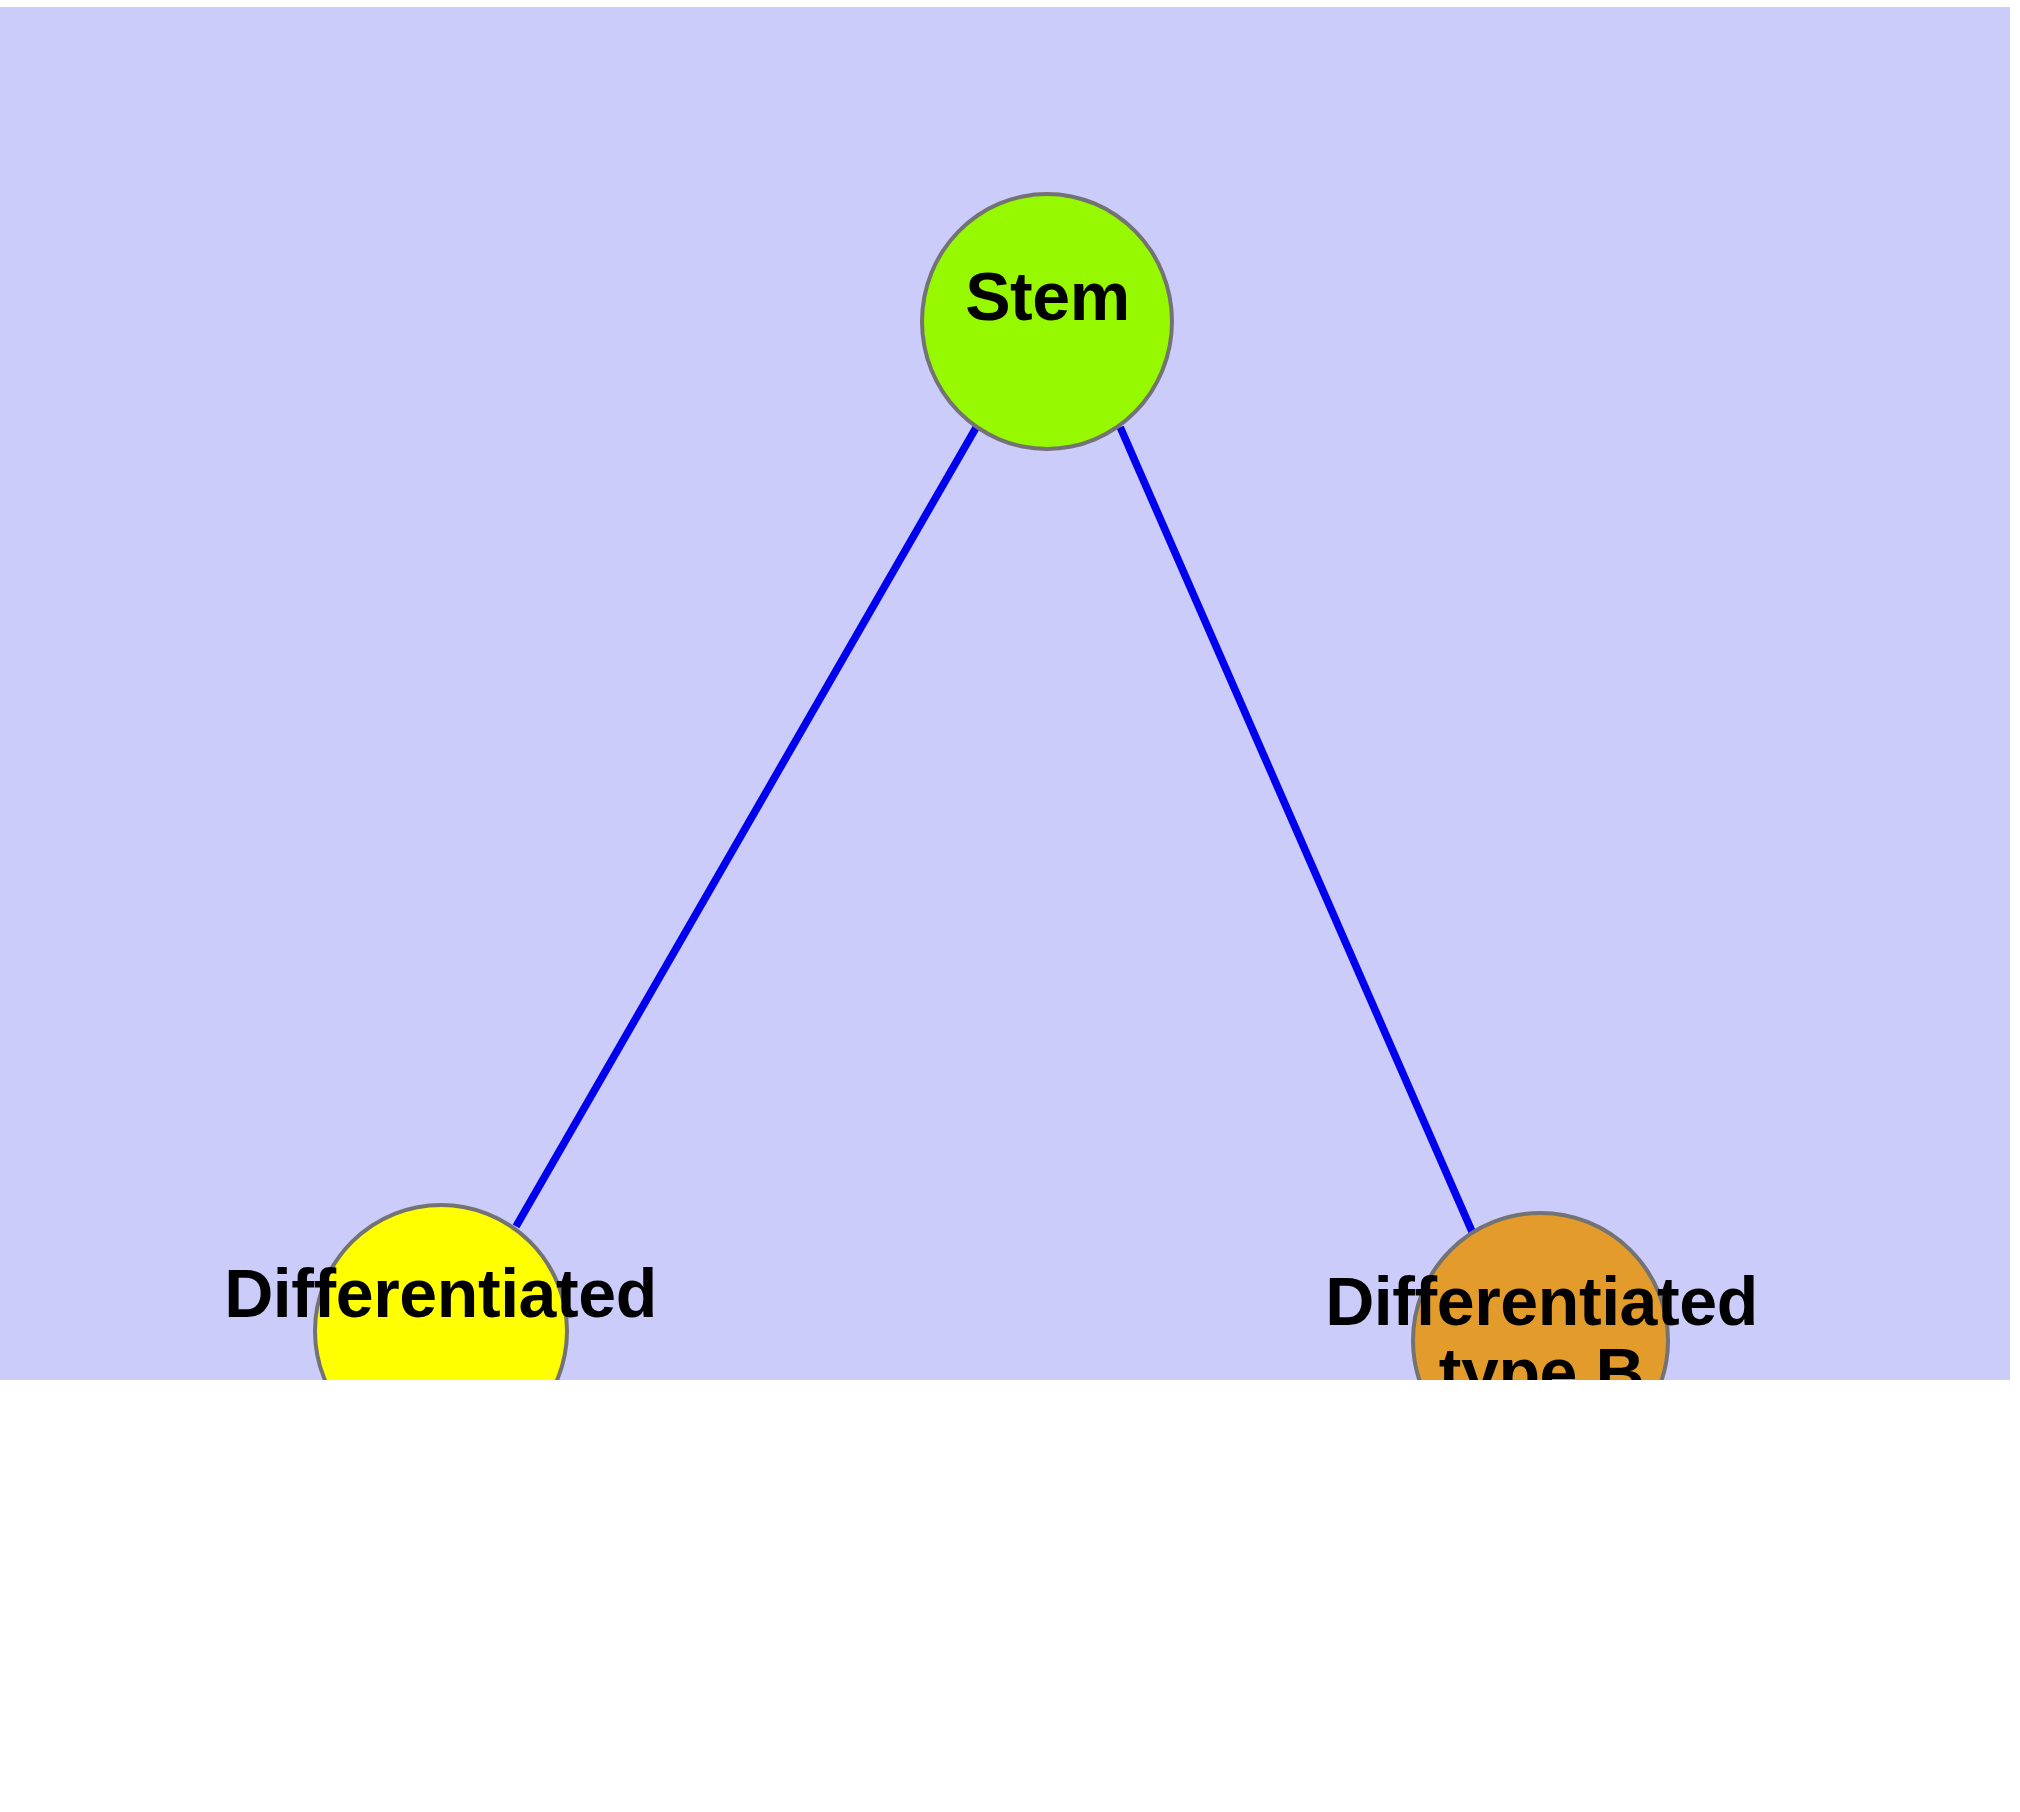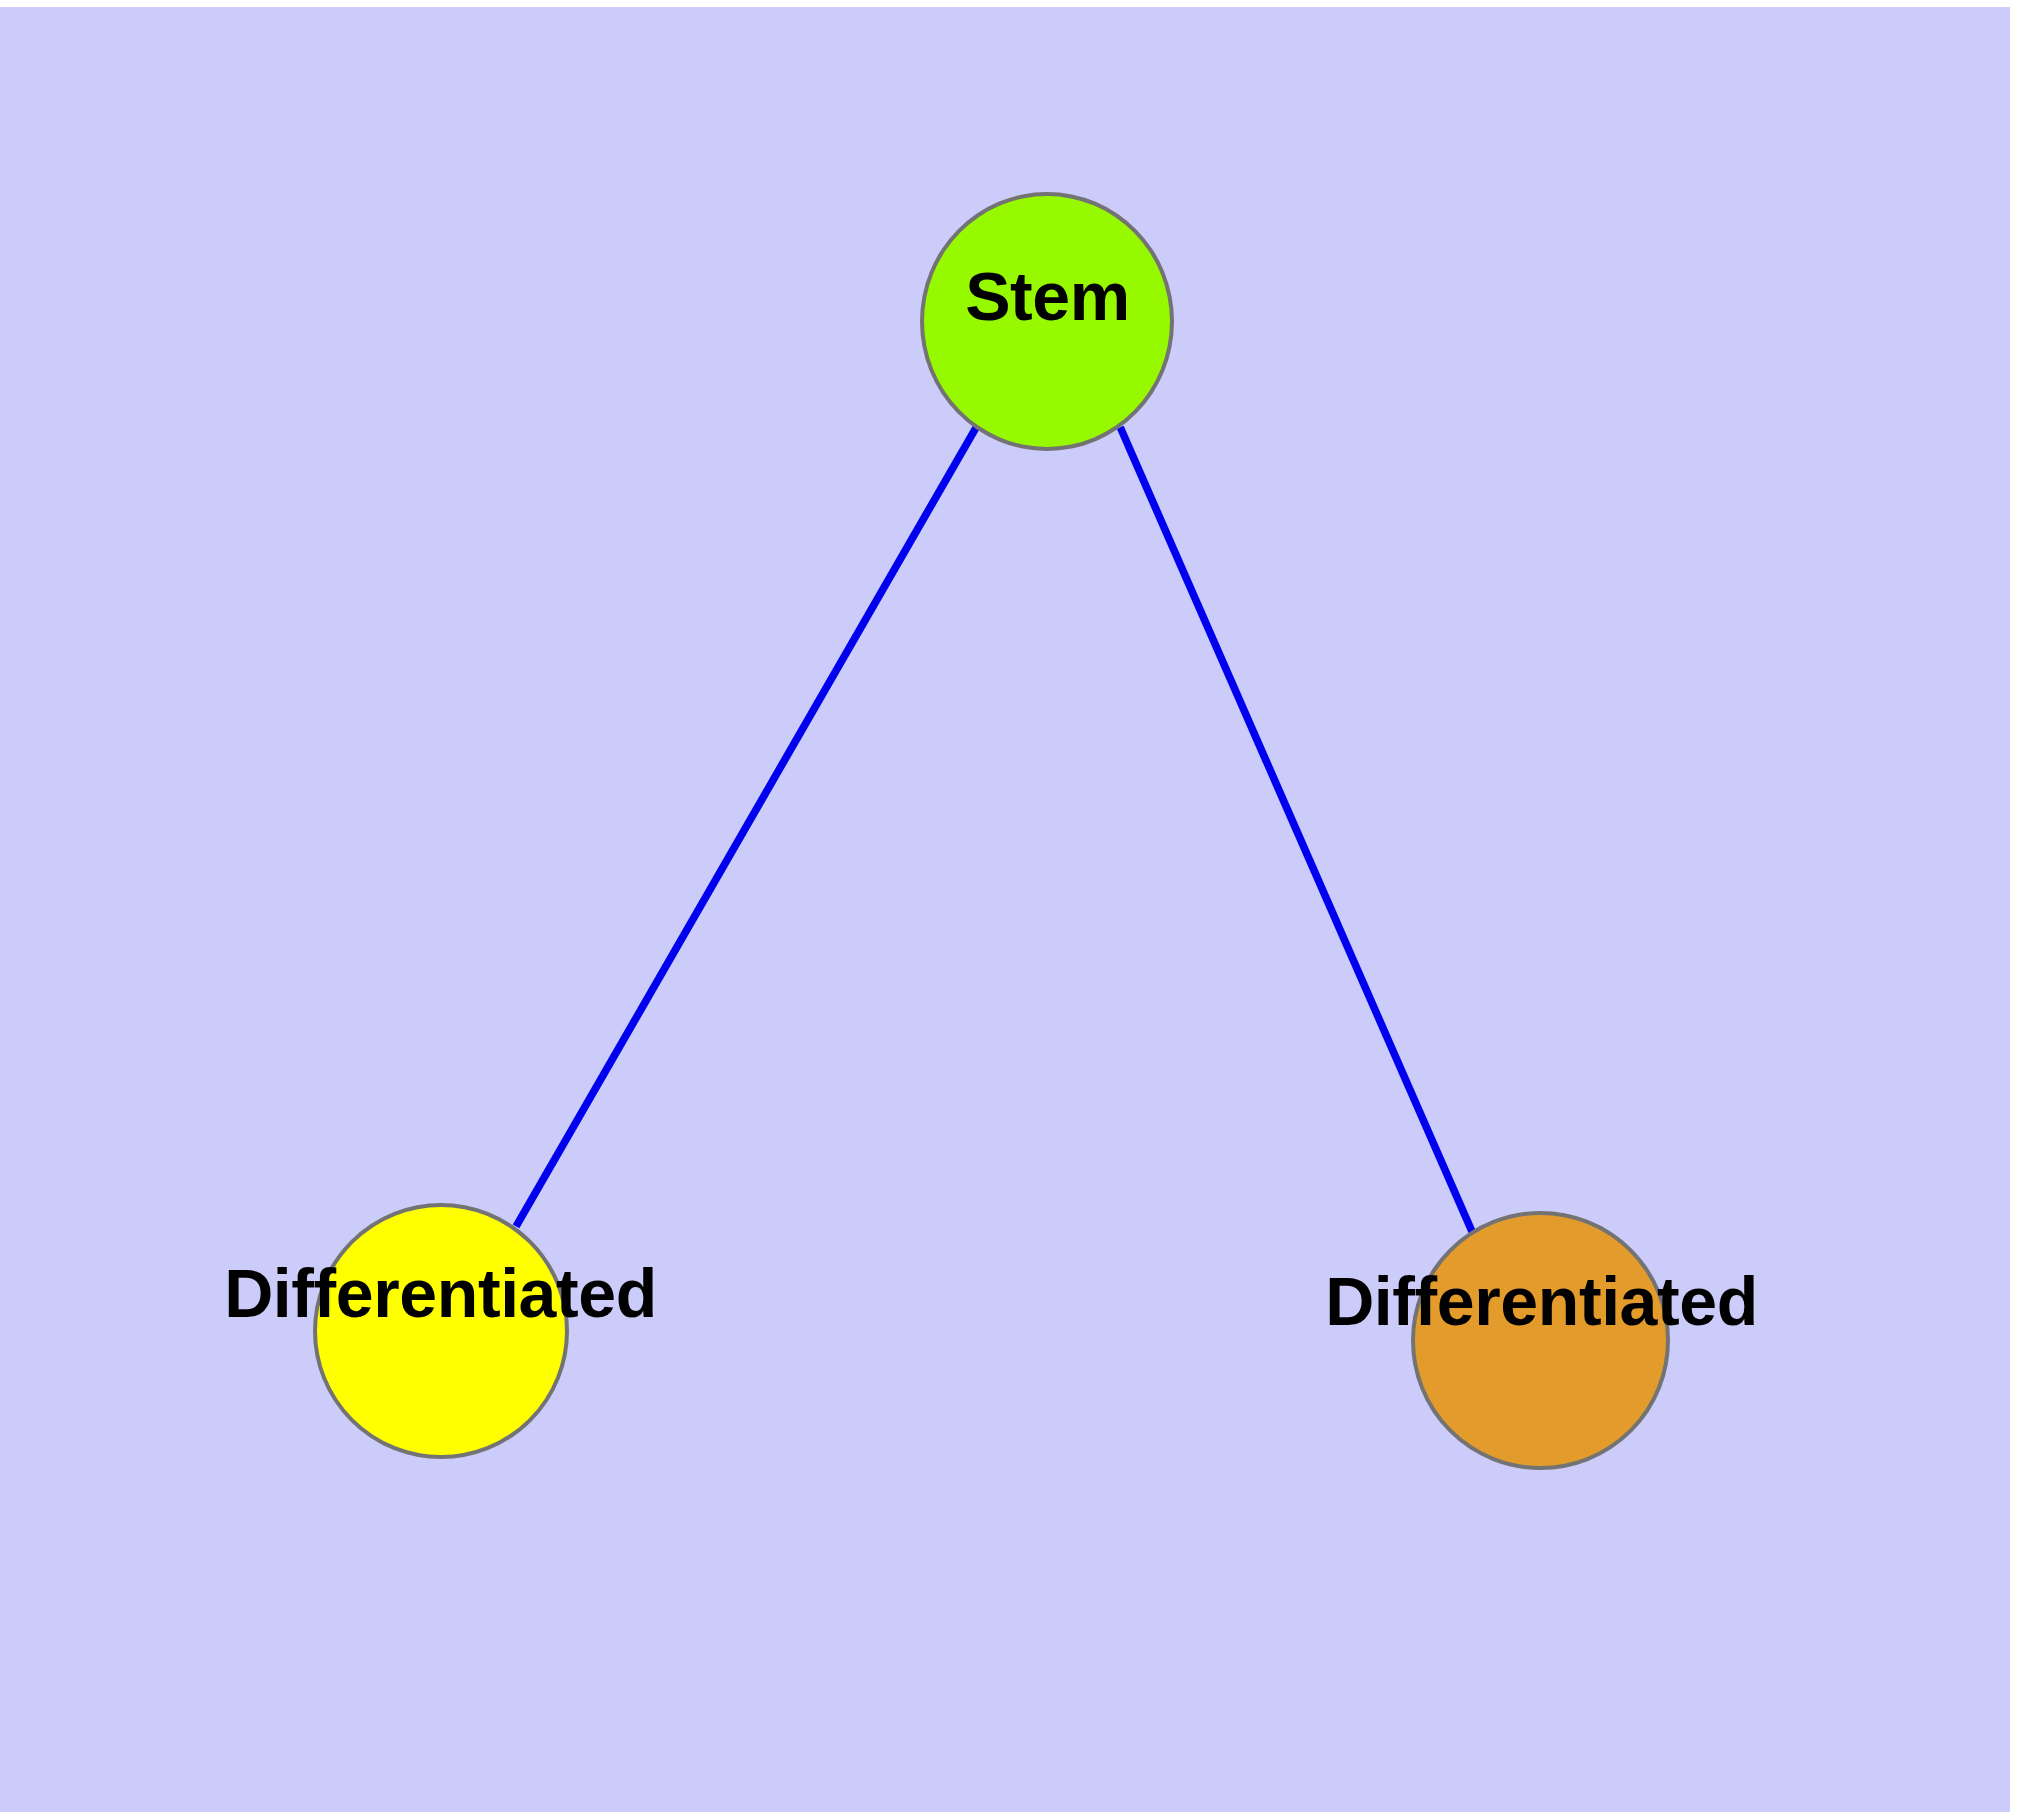--- a/index.html
+++ b/index.html
@@ -4,21 +4,21 @@
 <title>Cell Differentiation Graph</title>
 <style>
   html, body {
     margin: 0;
     padding: 0;
     background: #ffffff;
   }
   #canvas {
     position: relative;
     width: 2021px;
-    height: 1812px;
+    height: 1380px;
     background: #ffffff;
     overflow: hidden;
     font-family: "Liberation Sans", sans-serif;
   }
   #plot-area {
     position: absolute;
     left: 0px;
     top: 6.8px;
     width: 2010px;
     height: 1805px;
@@ -99,17 +99,17 @@
       <line x1="1322" y1="496" x2="1738" y2="1447" stroke="#0000ee" stroke-width="9"></line>
     </svg>
 
     <div class="node" id="node-stem"></div>
     <div class="node-label" id="label-stem">Stem</div>
 
     <div class="node" id="node-diff-a"></div>
     <div class="node-label" id="label-diff-a"><span>Differentiated</span><br></div>
 
     <div class="node" id="node-diff-b"></div>
-    <div class="node-label" id="label-diff-b"><span>Differentiated</span><br></div>
+    <div class="node-label" id="label-diff-b"><span>Differentiated</span><br><span>type B</span></div>
 
   </div>
 </div>
 
 
 </body></html>

